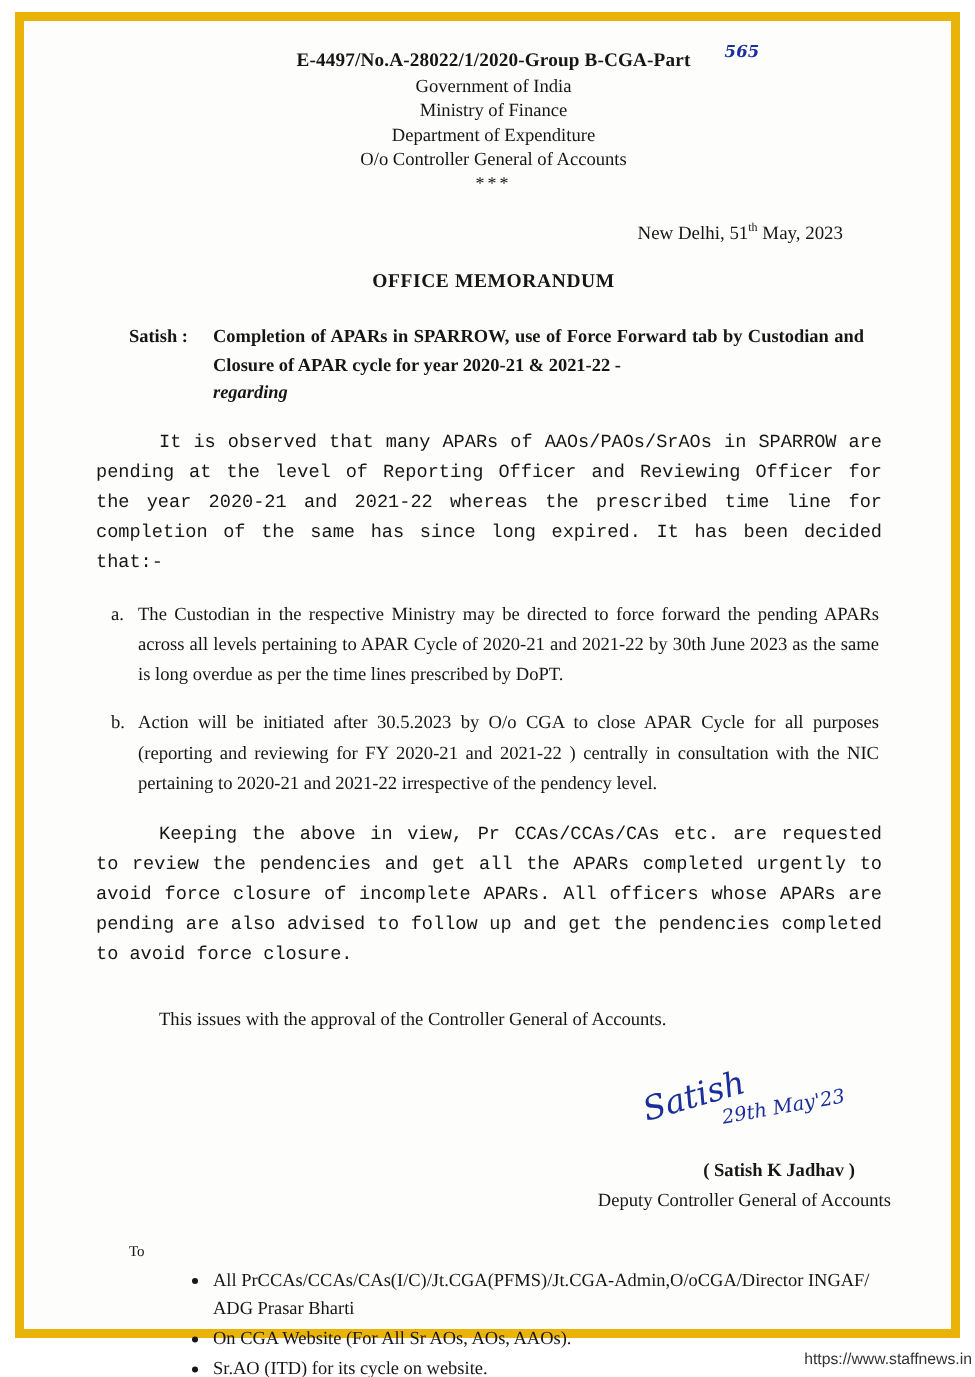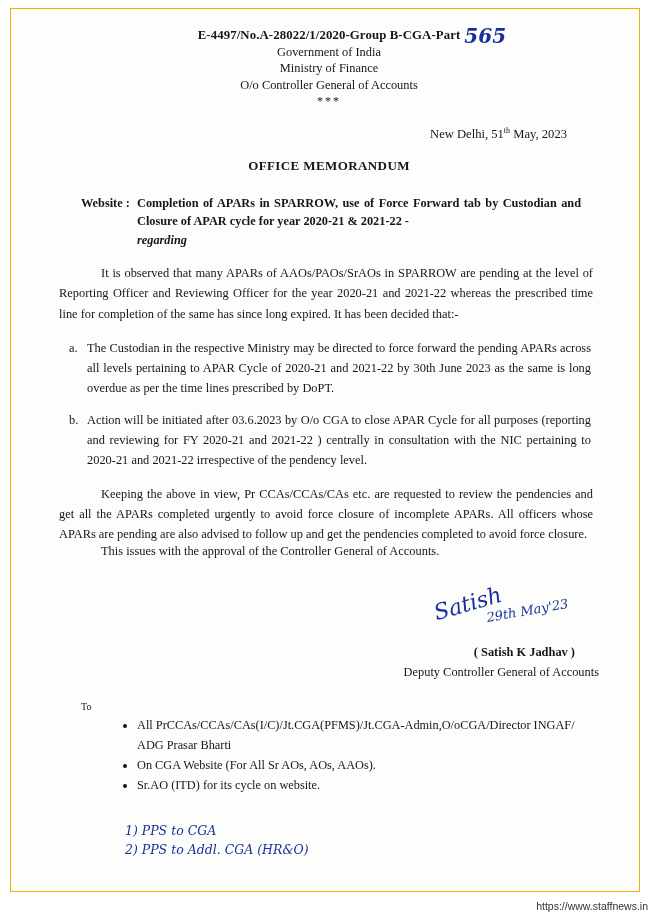--- a/index.html
+++ b/index.html
@@ -15,21 +15,21 @@
     position: relative;
     overflow: hidden;
   }
   .page {
     position: absolute;
     left: 10px;
     top: 8px;
     width: 630px;
     height: 884px;
     background: #fdfdfb;
-    border: 1px solid #eab308;
+    border: 6px solid #eab308;
     box-sizing: border-box;
     padding: 18px 40px 10px 48px;
   }
   .hdr {
     text-align: center;
     line-height: 1.32;
     font-size: 12.4px;
   }
   .hdr .fileno {
     font-weight: bold;
@@ -41,21 +41,21 @@
   .handwrite {
     font-family: "DejaVu Serif", serif;
     color: #1a2f9c;
     font-style: italic;
     font-weight: bold;
   }
   .fileno .pen {
     position: absolute;
     right: -46px;
     top: -4px;
-    font-size: 20px;
+    font-size: 11px;
   }
   .stars {
     letter-spacing: 2px;
     font-size: 12px;
     margin-top: 1px;
   }
   .place-date {
     text-align: right;
     font-size: 12.6px;
     margin-top: 16px;
@@ -88,20 +88,21 @@
     padding-right: 18px;
   }
   .subject .stext .l3 { display: block; font-style: italic; }
   p.body {
     margin: 14px 0 0 0;
     font-size: 12.4px;
     line-height: 1.62;
     text-align: justify;
     text-justify: inter-word;
     padding-right: 6px;
+    font-family: Liberation Mono, monospace;
   }
   p.body.indent { text-indent: 42px; }
   ol.alpha {
     list-style: none;
     margin: 14px 0 0 0;
     padding: 0;
   }
   ol.alpha li {
     display: flex;
     font-size: 12.4px;
@@ -113,20 +114,21 @@
     flex: 0 0 28px;
     padding-left: 10px;
     box-sizing: border-box;
   }
   ol.alpha li .tx {
     flex: 1;
     text-align: justify;
     padding-right: 8px;
   }
   .approval {
+    margin-top: 26px;
     font-size: 12.4px;
     padding-left: 42px;
   }
   .sign-block {
     margin-top: 30px;
     text-align: right;
     padding-right: 36px;
     position: relative;
     height: 90px;
   }
@@ -206,49 +208,50 @@
 
 <div class="page">
 
   <div class="hdr">
     <div class="fileno">
       <span>E-4497/No.A-28022/1/2020-Group B-CGA-Part</span>
       <span class="pen handwrite">565</span>
     </div>
     <div>Government of India</div>
     <div>Ministry of Finance</div>
+    <div>Department of Expenditure</div>
     <div>O/o Controller General of Accounts</div>
     <div class="stars">***</div>
   </div>
 
   <div class="place-date">
     <span>New Delhi, 51</span><sup>th</sup><span> May, 2023</span>
   </div>
 
   <div class="om-title">OFFICE MEMORANDUM</div>
 
   <div class="subject">
-    <div class="slabel">Website :</div>
+    <div class="slabel">Satish :</div>
     <div class="stext">
       <span>Completion of APARs in SPARROW, use of Force Forward tab by</span>
       <span>Custodian and Closure of APAR cycle for year 2020-21 &amp; 2021-22 -</span>
       <span class="l3">regarding</span>
     </div>
   </div>
 
   <p class="body indent">It is observed that many APARs of AAOs/PAOs/SrAOs in SPARROW are pending at the level of Reporting Officer and Reviewing Officer for the year 2020-21 and 2021-22 whereas the prescribed time line for completion of the same has since long expired.  It has been decided that:-</p>
 
   <ol class="alpha">
     <li>
       <span class="mk">a.</span>
       <span class="tx">The Custodian in the respective Ministry may be directed to force forward the pending APARs across all levels pertaining to APAR Cycle of 2020-21 and 2021-22 by 30th June 2023 as the same is long overdue as per the time lines prescribed by DoPT.</span>
     </li>
     <li>
       <span class="mk">b.</span>
-      <span class="tx">Action will be initiated after 03.6.2023 by O/o CGA to close APAR Cycle for all purposes (reporting and reviewing for FY 2020-21 and 2021-22 ) centrally in consultation with the NIC pertaining to 2020-21 and 2021-22 irrespective of the pendency level.</span>
+      <span class="tx">Action will be initiated after 30.5.2023 by O/o CGA to close APAR Cycle for all purposes (reporting and reviewing for FY 2020-21 and 2021-22 ) centrally in consultation with the NIC pertaining to 2020-21 and 2021-22 irrespective of the pendency level.</span>
     </li>
   </ol>
 
   <p class="body indent">Keeping the above in view, Pr CCAs/CCAs/CAs etc. are requested to review the pendencies and get all the APARs completed urgently to avoid force closure of incomplete APARs. All officers whose APARs are pending are also advised to follow up and get the pendencies completed to avoid force closure.</p>
 
   <div class="approval">This issues with the approval of the Controller General of Accounts.</div>
 
   <div class="sign-block">
     <div class="sig-scribble">Satish</div>
     <div class="sig-date">29th May'23</div>

